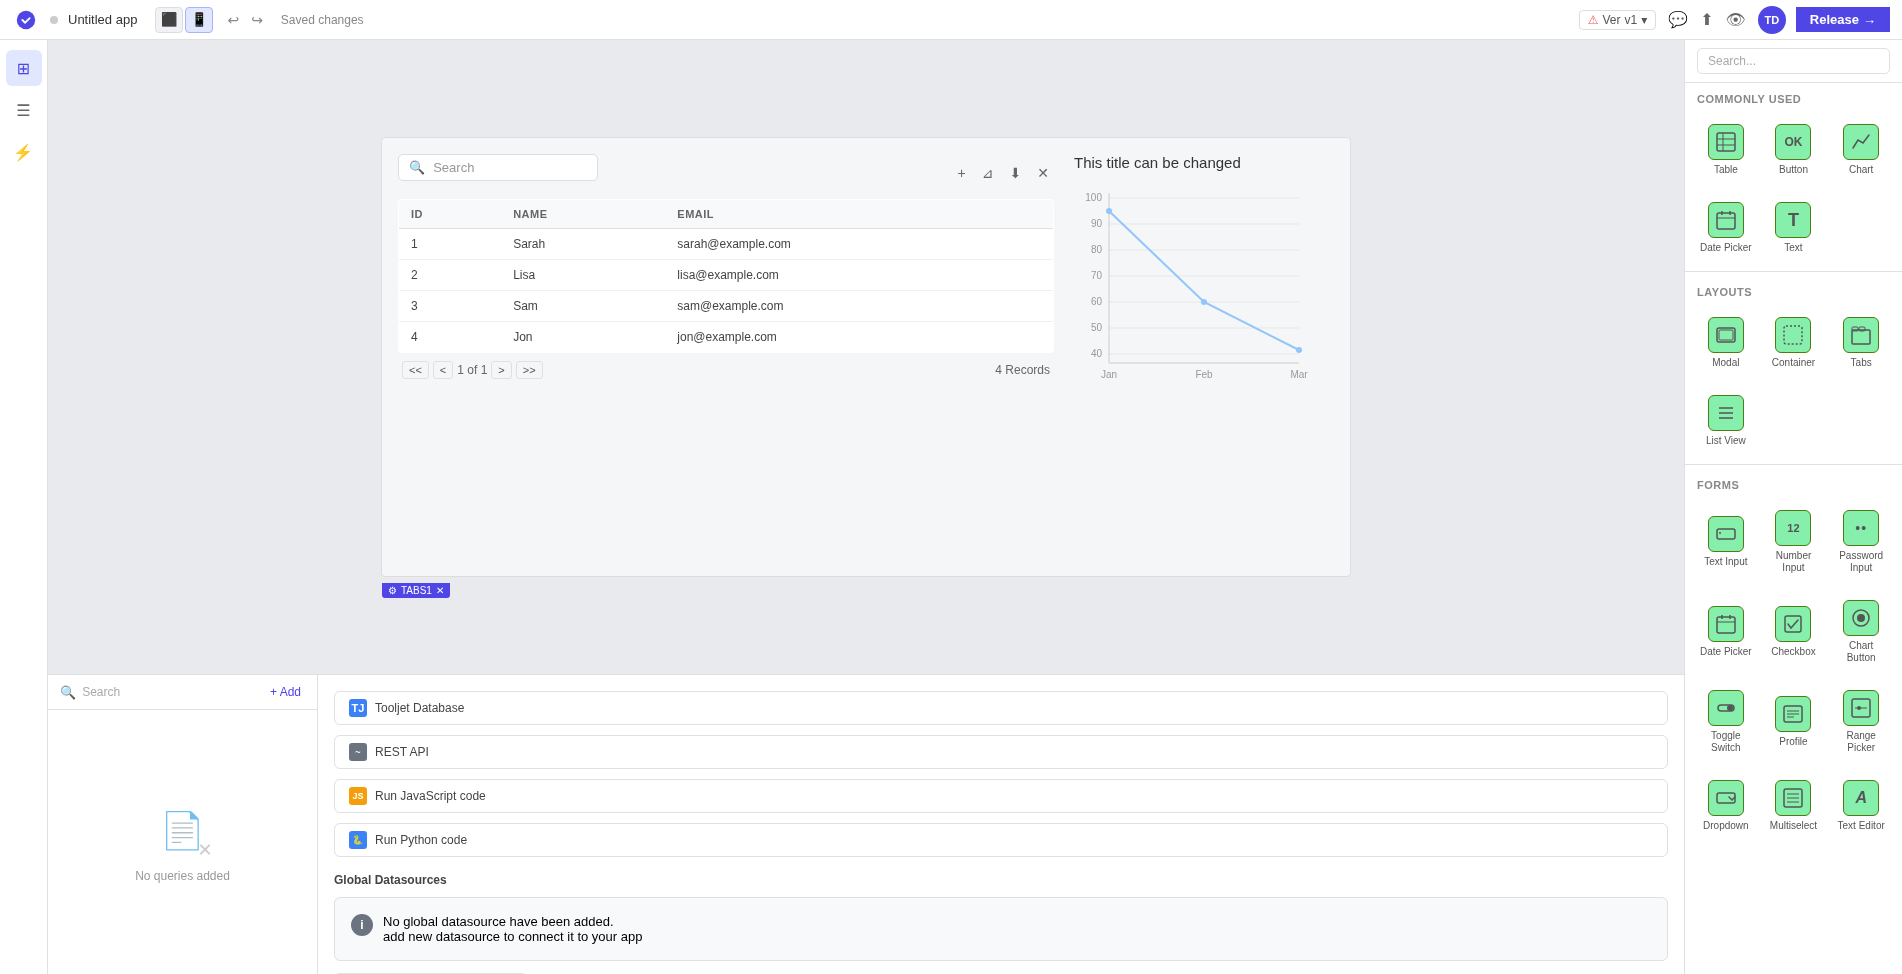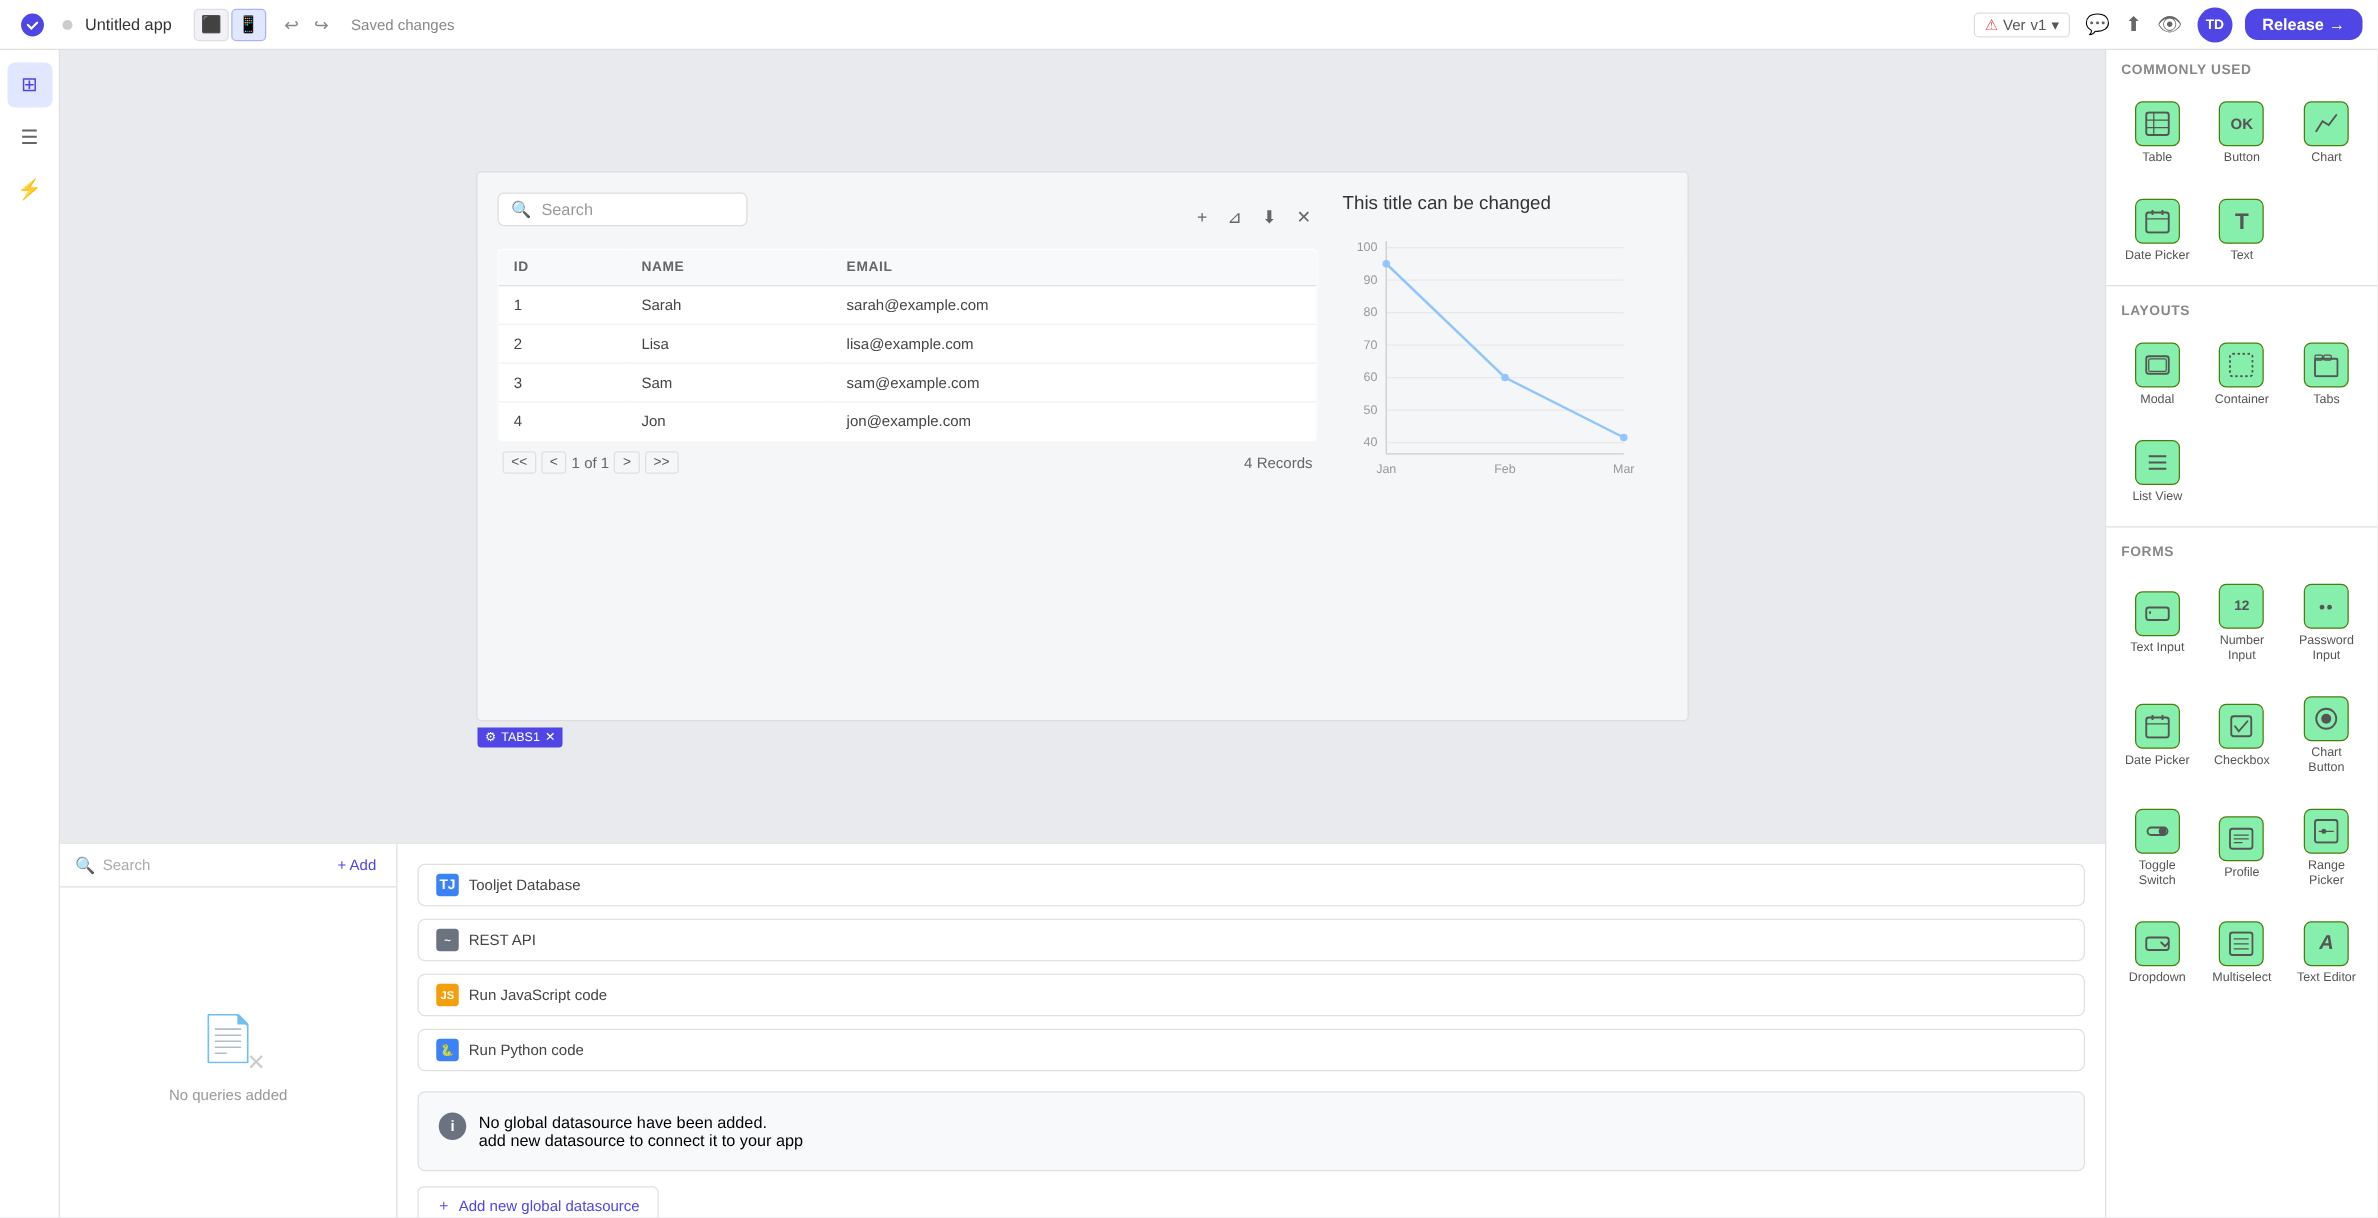--- a/index.html
+++ b/index.html
@@ -26,21 +26,21 @@
     .topbar-device-btns button { background: #f0f2f5; border: 1px solid #ddd; border-radius: 4px; width: 28px; height: 26px; cursor: pointer; display: flex; align-items: center; justify-content: center; color: #555; }
     .topbar-device-btns button.active { background: #e0e7ff; border-color: #a5b4fc; }
     .topbar-undo-redo { display: flex; gap: 4px; }
     .topbar-undo-redo button { background: none; border: none; cursor: pointer; color: #888; font-size: 14px; padding: 2px 4px; }
     .topbar-saved { font-size: 12px; color: #888; margin-left: 4px; }
     .topbar-spacer { flex: 1; }
     .topbar-version { display: flex; align-items: center; gap: 4px; font-size: 12px; color: #555; border: 1px solid #ddd; border-radius: 4px; padding: 2px 8px; cursor: pointer; }
     .topbar-avatar { width: 28px; height: 28px; background: #4f46e5; border-radius: 50%; display: flex; align-items: center; justify-content: center; color: #fff; font-size: 11px; font-weight: 600; }
     .topbar-icons { display: flex; gap: 8px; align-items: center; }
     .topbar-icons button { background: none; border: none; cursor: pointer; color: #666; font-size: 16px; padding: 2px; }
-    .topbar-release { background: #4f46e5; color: #fff; border: none; border-radius: 10px; padding: 5px 14px; font-size: 13px; font-weight: 600; cursor: pointer; display: flex; align-items: flex-end; gap: 4px; }
+    .topbar-release { background: #4f46e5; color: #fff; border: none; border-radius: 0; padding: 5px 14px; font-size: 13px; font-weight: 600; cursor: pointer; display: flex; align-items: flex-end; gap: 4px; }
 
     
     #main { display: flex; height: 100vh; padding-top: 40px; }
 
     
     #left-sidebar {
       width: 48px;
       background: #fff;
       border-right: 1px solid #e0e0e0;
       display: flex;
@@ -609,39 +609,43 @@
               <span>Run JavaScript code</span>
             </div>
             <div class="datasource-option">
               <div class="ds-icon ds-py">🐍</div>
               <span>Run Python code</span>
             </div>
           </div>
         </div>
 
         <div class="global-datasources-section">
+          <div class="global-label">Global Datasources</div>
           <div class="global-empty-box">
             <div class="global-info-icon">i</div>
             <div>
               <div>No global datasource have been added.</div>
               <div>add new datasource to connect it to your app</div>
             </div>
           </div>
           <button class="add-datasource-btn">
             <span>＋</span>
             <span>Add new global datasource</span>
           </button>
         </div>
       </div>
 
     </div>
 
   </div>
 
   <div id="right-panel">
+    <div class="right-panel-search">
+      <input type="text" placeholder="Search..." style="">
+    </div>
 
     <div class="section-label">Commonly Used</div>
     <div class="widget-grid">
       <div class="widget-item">
         <div class="widget-icon">
           <svg width="20" height="20" viewBox="0 0 20 20">
               <rect x="1" y="1" width="18" height="18" rx="2" fill="none" stroke="#555" stroke-width="1.5"></rect>
               <line x1="1" y1="7" x2="19" y2="7" stroke="#555" stroke-width="1"></line>
               <line x1="1" y1="13" x2="19" y2="13" stroke="#555" stroke-width="1"></line>
               <line x1="7" y1="1" x2="7" y2="19" stroke="#555" stroke-width="1"></line>

